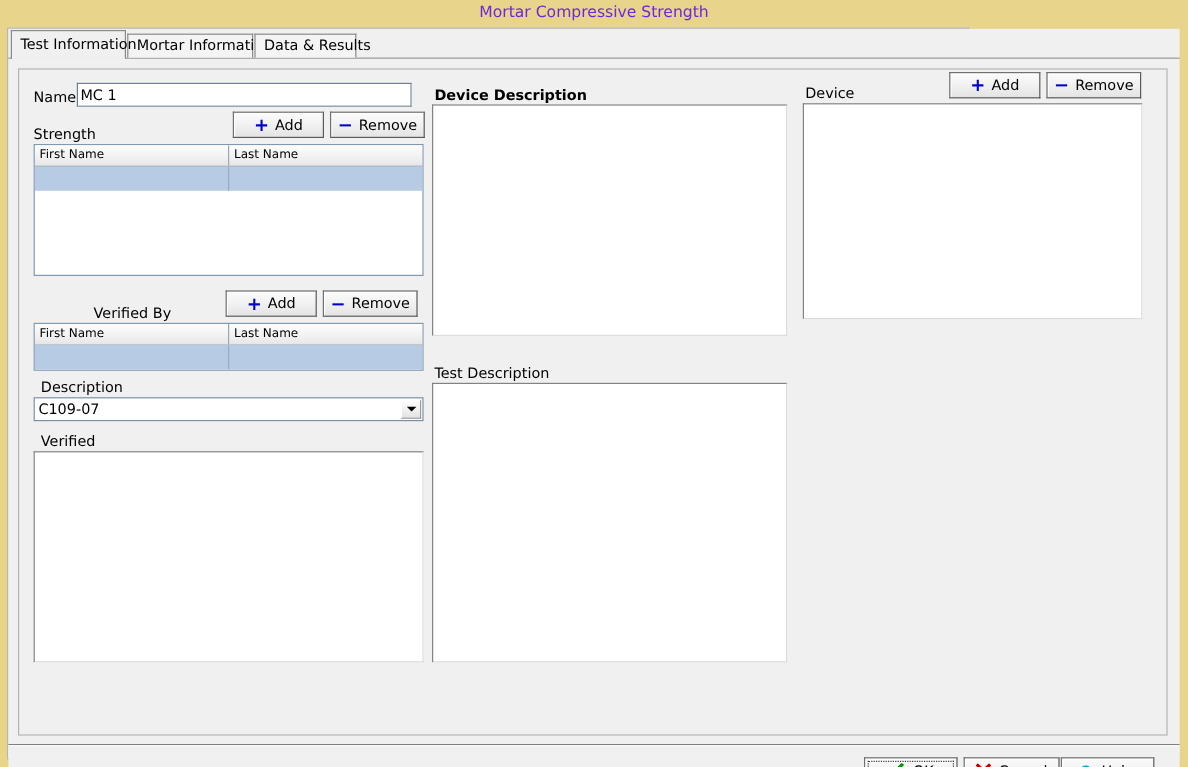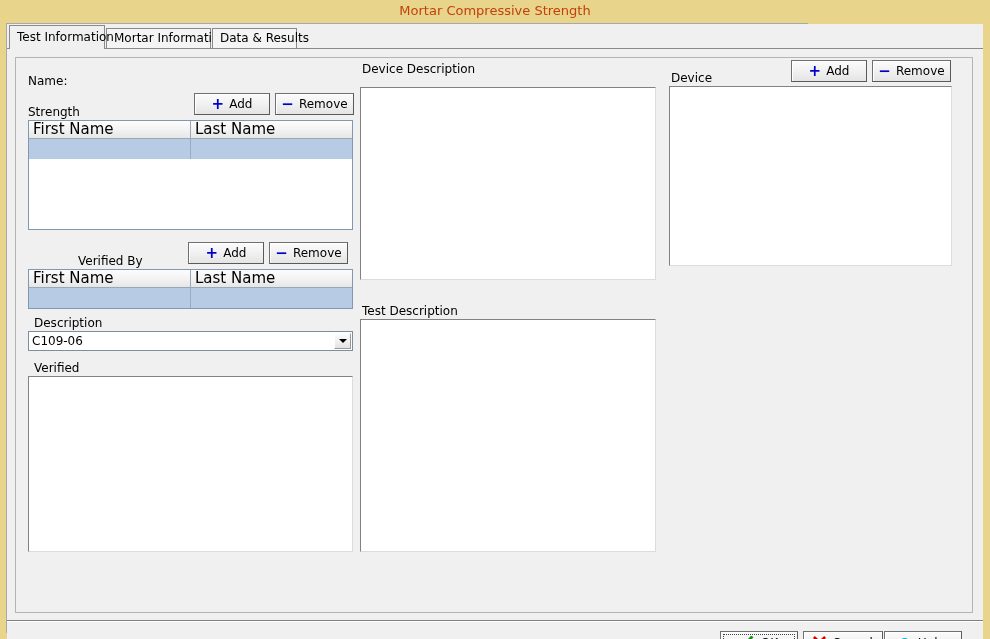--- a/index.html
+++ b/index.html
@@ -29,21 +29,21 @@
 
   #titlebar {
     position: absolute;
     left: 0; top: 0;
     width: 990px;
     height: 22px;
     background: #e8d48a;
     text-align: center;
     line-height: 22px;
     font-size: 13px;
-    color: #c2410c;
+    color: #6d28d9;
     font-family: "DejaVu Sans", sans-serif;
   }
 
   
   #client {
     position: absolute;
     left: 6px;
     top: 23px;
     width: 802px;
     height: 610px;
@@ -165,21 +165,21 @@
     overflow: hidden;
   }
   .grid-head {
     display: flex;
     height: 18px;
     background: linear-gradient(to bottom, #fdfdfd 0%, #f2f2f2 55%, #e6e6e6 100%);
     border-bottom: 1px solid #9aa8b6;
     box-sizing: border-box;
   }
   .grid-head .cell {
-    font-size: 15px;
+    font-size: 10px;
     line-height: 17px;
     padding-left: 4px;
     box-sizing: border-box;
     color: #000;
     overflow: hidden;
     white-space: nowrap;
   }
   .grid-head .cell + .cell {
     border-left: 1px solid #9aa8b6;
   }
@@ -335,20 +335,21 @@
       </div>
 
       <div id="tabline-cover" style="left:3px; width:94px;"></div>
     </div>
 
     <div id="page">
 
       <div id="contentbox">
 
         <div class="lbl" style="left:12px; top:16px;">Name:</div>
+        <div class="textbox" style="left:48px; top:11px; width:279px; height:20px;">MC 1</div>
 
         <div class="lbl" style="left:12px; top:47px;">Strength</div>
         <div class="btn" style="left:178px; top:35px; width:76px; height:22px;">
           <span class="glyph">+</span>
           <span>Add</span>
         </div>
         <div class="btn" style="left:259px; top:35px; width:79px; height:22px;">
           <span class="glyph">−</span>
           <span>Remove</span>
         </div>
@@ -380,30 +381,30 @@
             <div class="cell" style="width:162px;">Last Name</div>
           </div>
           <div class="grid-row selected">
             <div class="cell" style="width:161px;"></div>
             <div class="cell" style="width:162px;"></div>
           </div>
         </div>
 
         <div class="lbl" style="left:18px; top:258px;">Description</div>
         <div class="combo" style="left:12px; top:273px; width:325px; height:20px;">
-          <span>C109-06</span>
+          <span>C109-07</span>
           <span class="combo-btn">
             <span class="arrow"></span>
           </span>
         </div>
 
         <div class="lbl" style="left:18px; top:303px;">Verified</div>
         <div class="sunken" style="left:12px; top:318px; width:325px; height:176px;"></div>
 
-        <div class="lbl" style="left:346px; top:4px;">Device Description</div>
+        <div class="lbl" style="left:346px; top:14px;font-weight:bold;">Device Description</div>
         <div class="sunken" style="left:344px; top:29px; width:296px; height:193px;"></div>
 
         <div class="lbl" style="left:346px; top:246px;">Test Description</div>
         <div class="sunken" style="left:344px; top:261px; width:296px; height:233px;"></div>
 
         <div class="lbl" style="left:655px; top:13px;">Device</div>
         <div class="btn" style="left:775px; top:2px; width:76px; height:22px;">
           <span class="glyph">+</span>
           <span>Add</span>
         </div>

